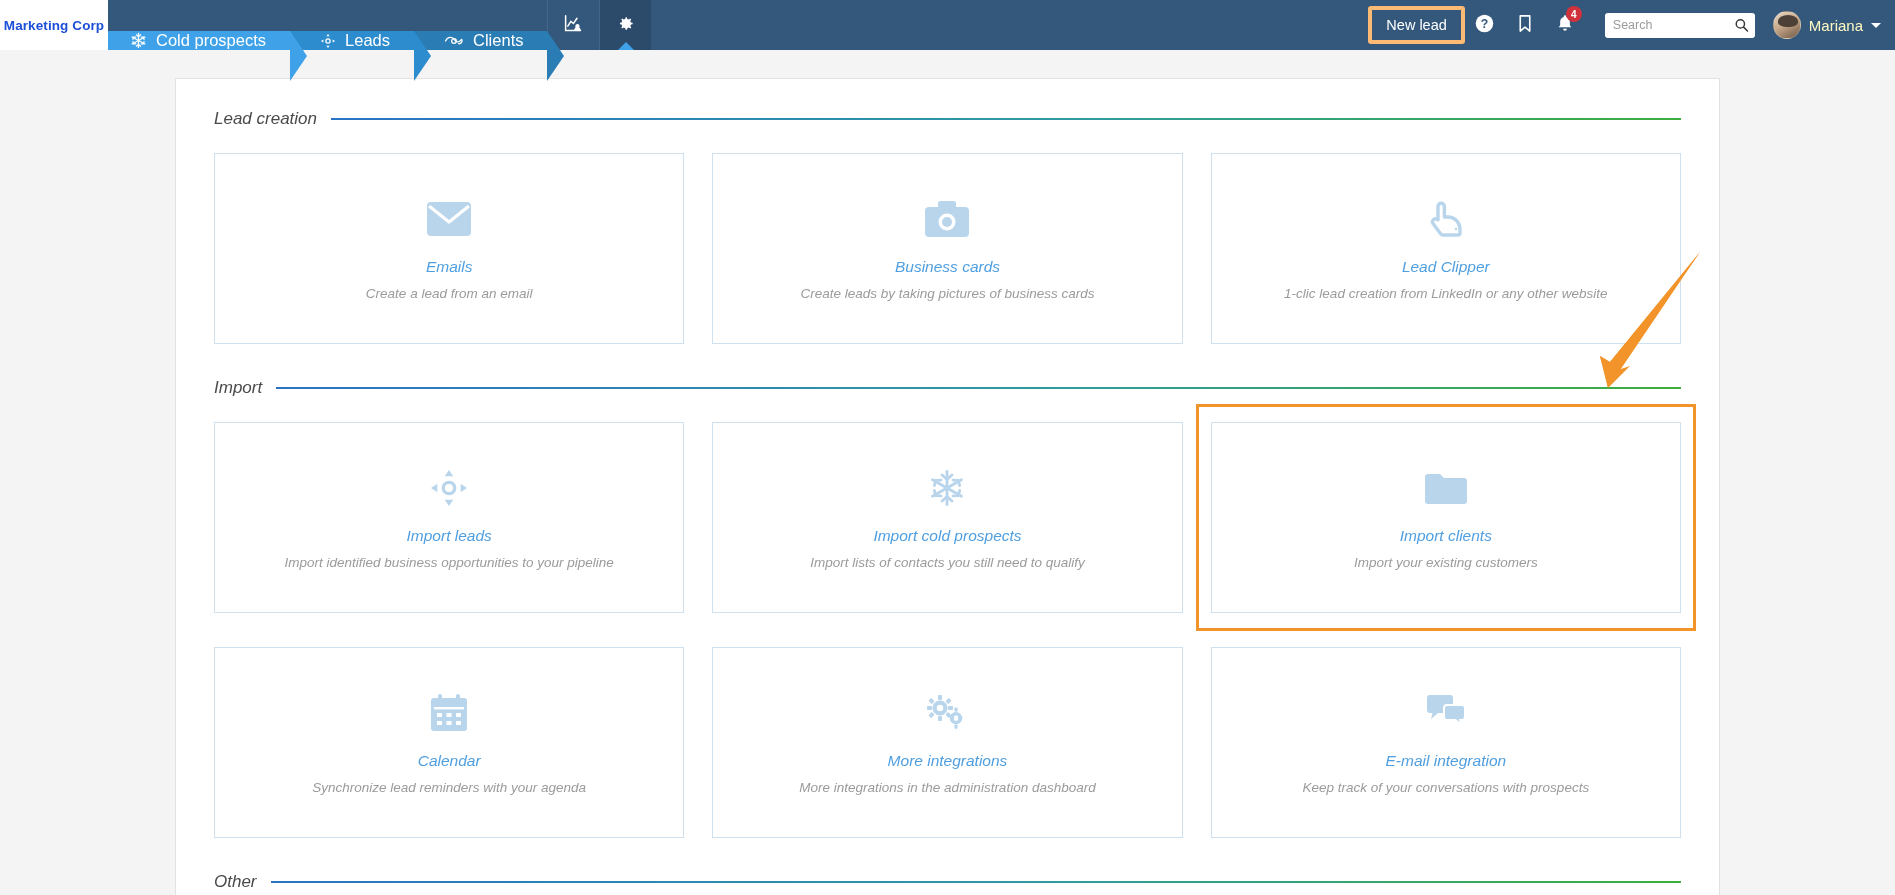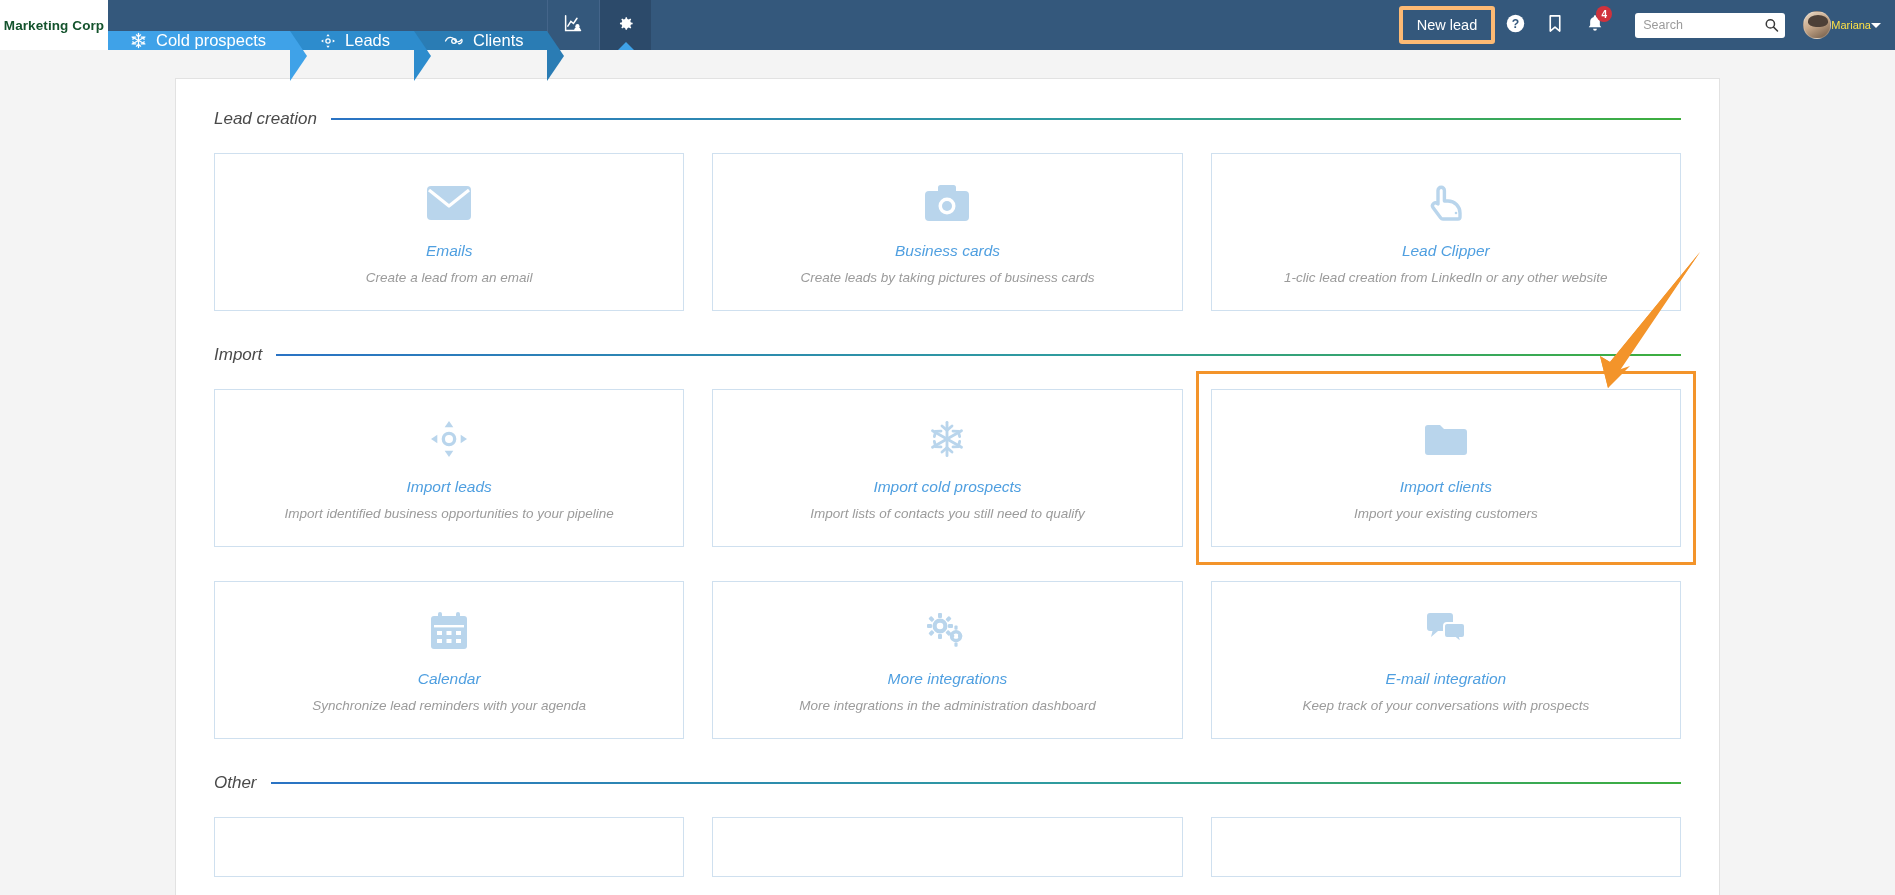--- a/index.html
+++ b/index.html
@@ -14,21 +14,21 @@
   .topbar {
     position: relative;
     height: 50px;
     background: #34587c;
     display: flex;
     align-items: stretch;
   }
   .brand {
     width: 108px;
     background: #ffffff;
-    color: #14532d;
+    color: #1d4ed8;
     font-size: 13.5px;
     font-weight: bold;
     display: flex;
     align-items: center;
     justify-content: center;
     letter-spacing: .1px;
     flex: 0 0 108px;
   }
   .navchain { display: flex; align-items: flex-end; }
   .navitem {
@@ -130,22 +130,22 @@
   }
   .searchbox input::placeholder { color: #9b9b9b; }
   .searchbox .sicon {
     position: absolute;
     right: 6px; top: 50%;
     transform: translateY(-50%);
     color: #4a4a4a;
     display: flex;
   }
   .user {
-    display: flex; align-items: center; gap: 0;
-    margin-left: 18px; color: #fde047; font-size: 11px;
+    display: flex; align-items: center; gap: 8px;
+    margin-left: 18px; color: #fef9c3; font-size: 15px;
     cursor: pointer;
   }
   .avatar {
     width: 28px; height: 28px; border-radius: 50%;
     background: linear-gradient(150deg,#e8d9c7 0%, #c8a98b 45%, #6d5744 100%);
     border: 1px solid #ffffff33;
     overflow: hidden;
     position: relative;
   }
   .avatar::after {
@@ -190,21 +190,21 @@
   }
   .cards {
     display: grid;
     grid-template-columns: repeat(3, 1fr);
     gap: 28px;
     margin-bottom: 34px;
   }
   .card {
     border: 1px solid #cfe0ef;
     background: #fff;
-    height: 158px;
+    height: 191px;
     display: flex;
     flex-direction: column;
     align-items: center;
     justify-content: center;
     cursor: pointer;
     padding: 10px;
   }
   .card .cicon {
     color: #b9d5ec;
     margin-bottom: 16px;

